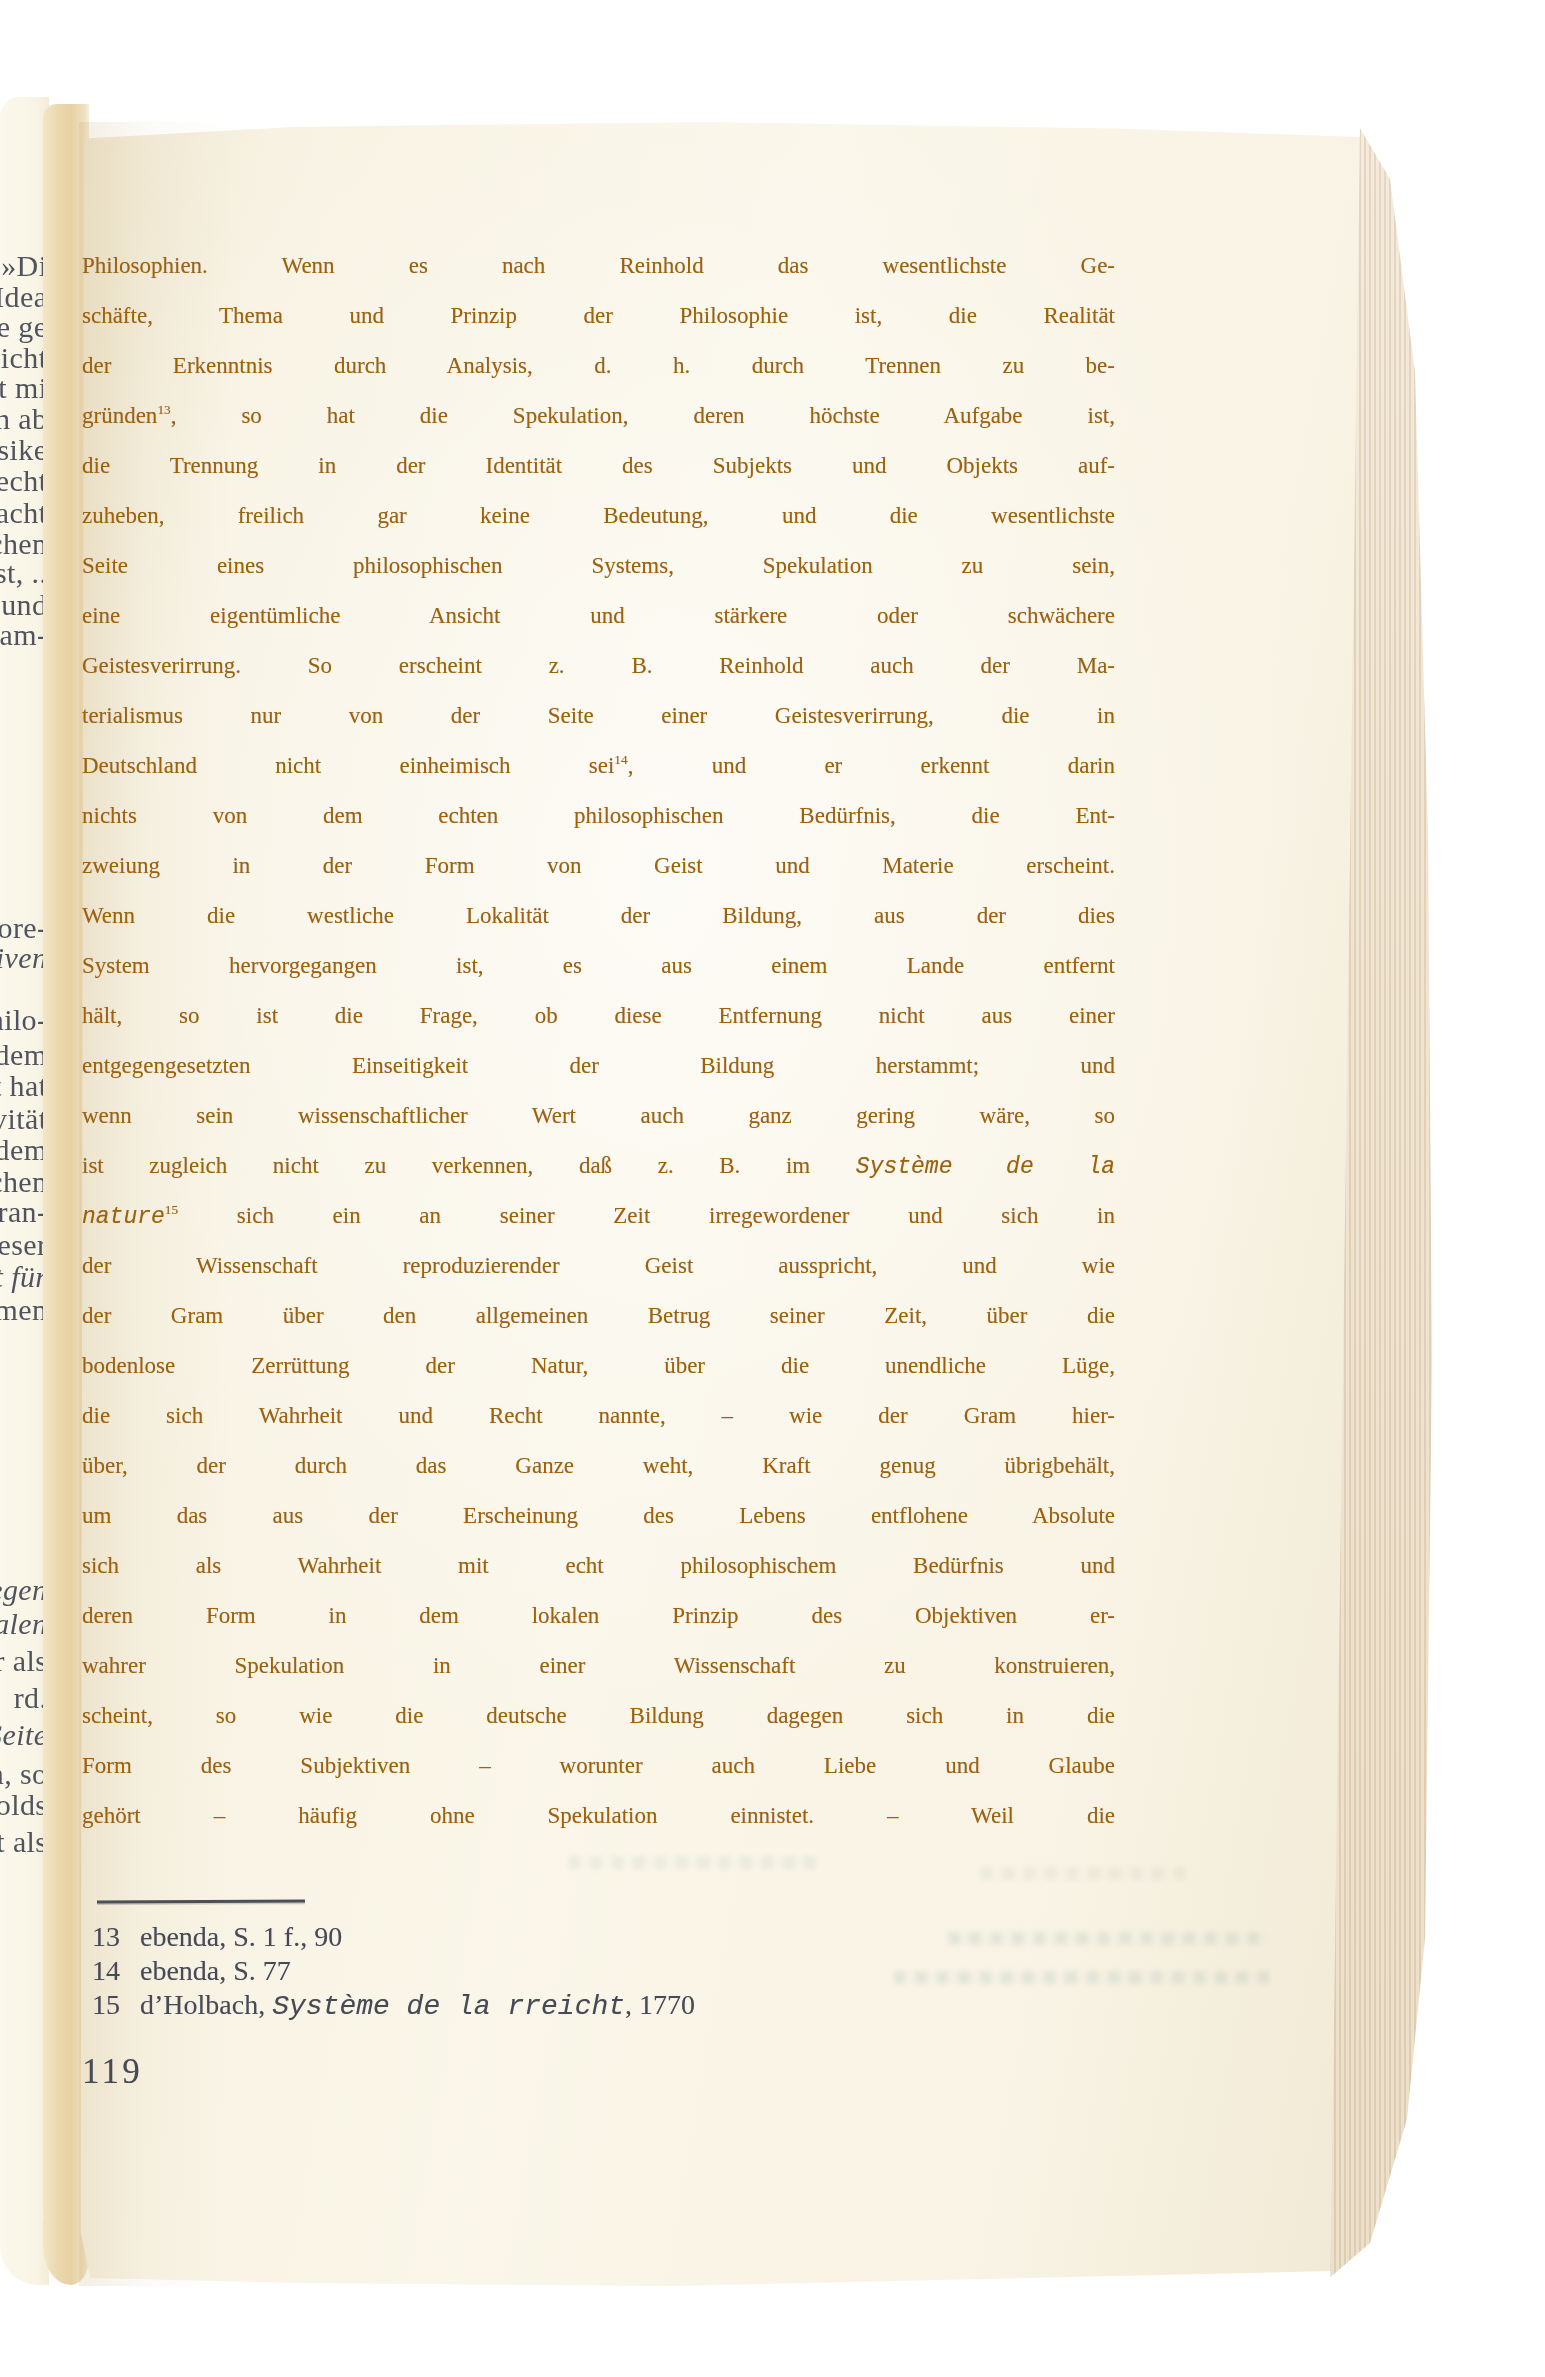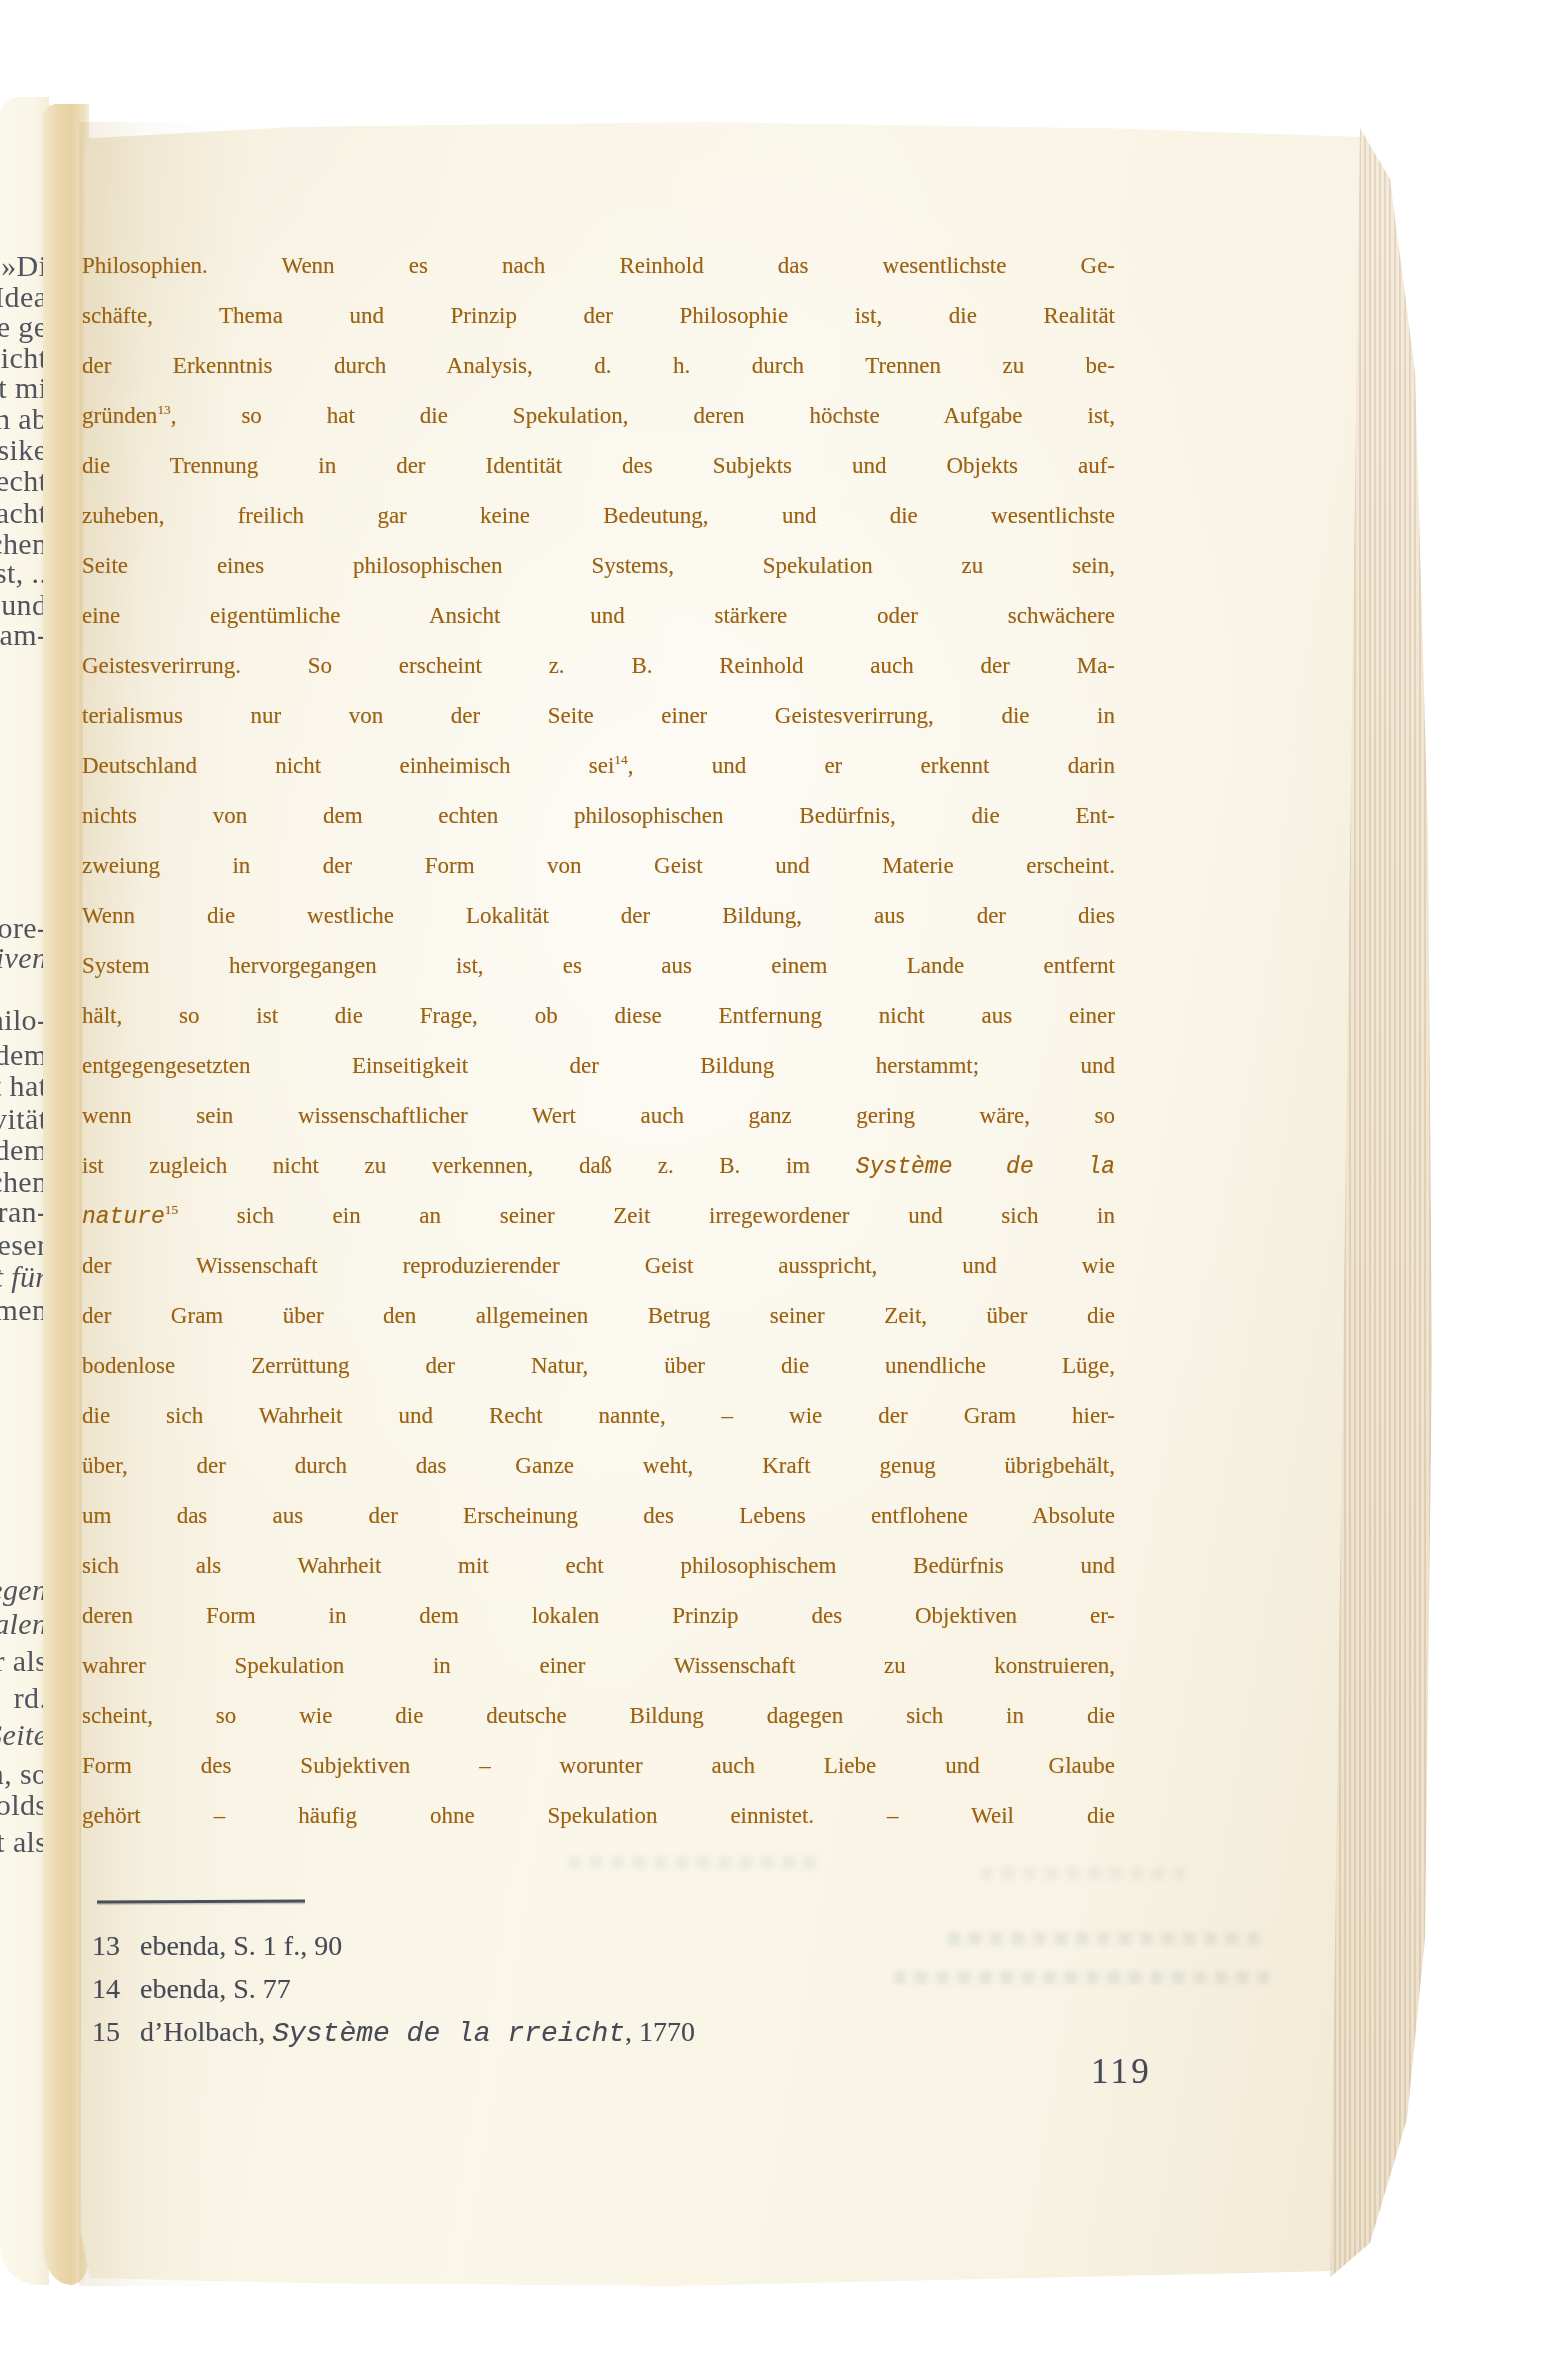--- a/index.html
+++ b/index.html
@@ -49,26 +49,26 @@
     font-size:23px;}
   .line{line-height:50px;height:50px;text-align:justify;text-align-last:justify;
     text-shadow:0 0 0.8px rgba(75,90,140,.35);white-space:normal;}
   .seg-sup{vertical-align:super;font-size:58%;line-height:0;}
   .seg-i{font-style:italic;font-family:Liberation Mono, monospace;}
 
   
   .fn-rule{position:absolute;left:97px;top:1900px;width:208px;height:3.3px;
     background:#4c4f58;transform:rotate(-.25deg);box-shadow:0 1.6px 0 rgba(76,79,88,.25);}
   .footnotes{position:absolute;left:92px;top:1920px;width:1022px;color:#474a54;font-size:28px;}
-  .fn-line{line-height:34px;text-shadow:0 0 0.8px rgba(75,90,140,.3);margin-top:9px;}
+  .fn-line{line-height:34px;text-shadow:0 0 0.8px rgba(75,90,140,.3);}
   .seg-fn-num{display:inline-block;min-width:48px;}
 
   
-  .page-number{position:absolute;left:82px;top:2052px;width:1063px;text-align:right;
-    color:#474a54;font-size:35px;letter-spacing:3.3px;text-shadow:0 0 0.8px rgba(75,90,140,.3);padding-left:7px;}
+  .page-number{position:absolute;left:82px;top:2052px;width:1063px;text-align:left;
+    color:#474a54;font-size:35px;letter-spacing:3.3px;text-shadow:0 0 0.8px rgba(75,90,140,.3);}
 
   
   .ghost{position:absolute;height:13px;filter:blur(2.5px);opacity:.5;pointer-events:none;
     background:repeating-linear-gradient(90deg,rgba(134,164,168,.35) 0 11.5px,rgba(134,164,168,.05) 11.5px 21.4px);}
   .g1{left:569px;top:1856px;width:247px;opacity:.35;}
   .g2{left:948px;top:1932px;width:321px;}
   .g3{left:894px;top:1971px;width:375px;}
   .g4{left:981px;top:1867px;width:206px;opacity:.3;}
 </style>
 </head>

